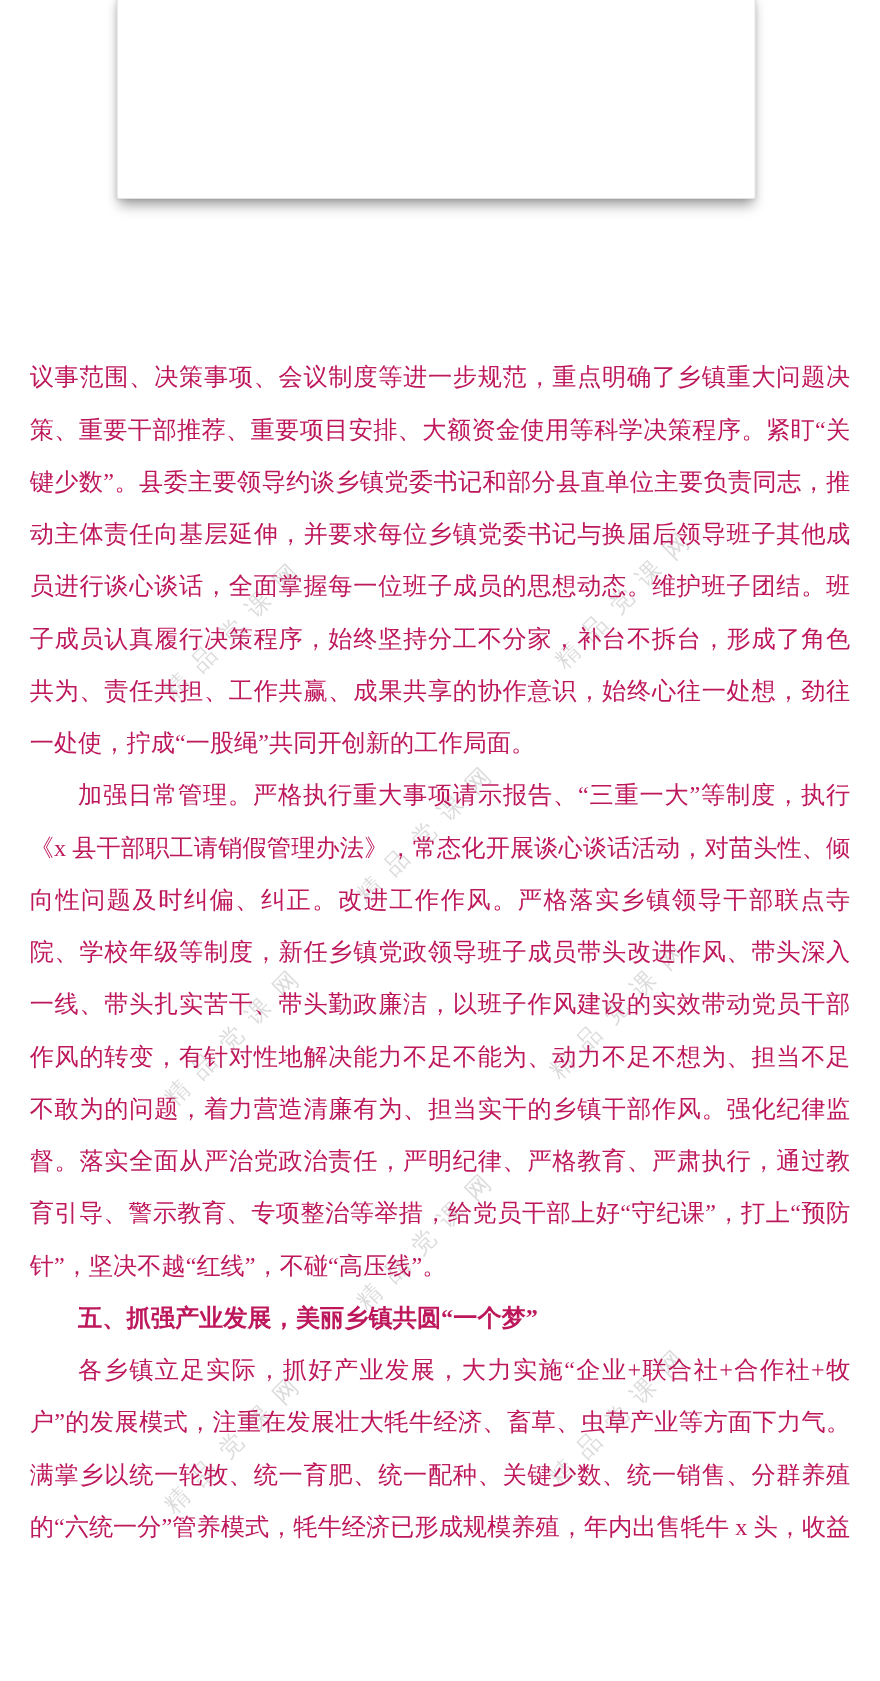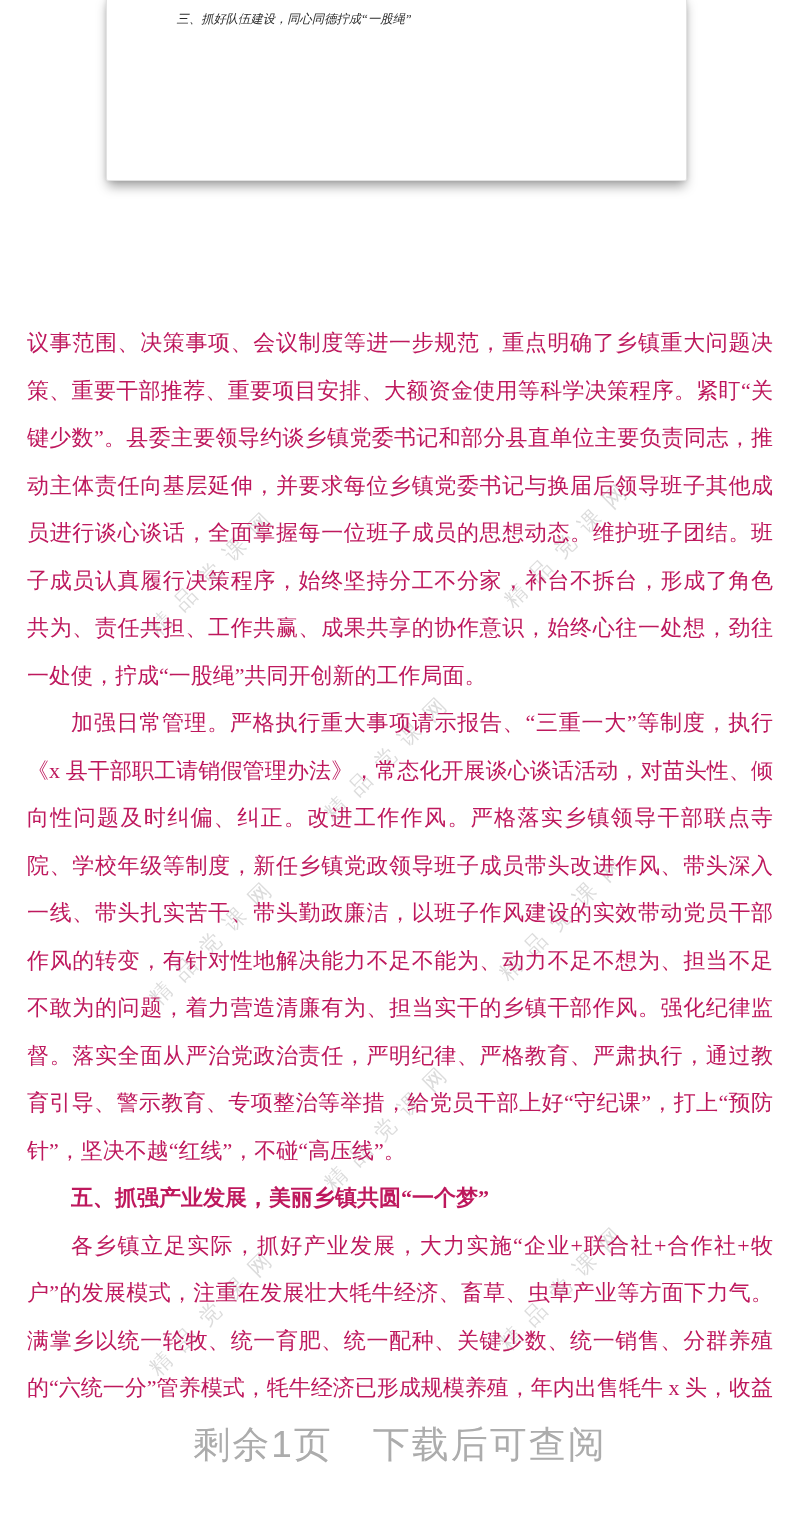--- a/index.html
+++ b/index.html
@@ -89,27 +89,23 @@
     <span class="wm" style="left:570px; top:542px;">精品党课网</span>
     <span class="wm" style="left:390px; top:755px;">精品党课网</span>
     <span class="wm" style="left:215px; top:940px;">精品党课网</span>
     <span class="wm" style="left:565px; top:915px;">精品党课网</span>
     <span class="wm" style="left:390px; top:1125px;">精品党课网</span>
     <span class="wm" style="left:215px; top:1310px;">精品党课网</span>
     <span class="wm" style="left:565px; top:1285px;">精品党课网</span>
   </div>
 
   <div class="preview-card">
-    <p>三、抓好队伍建设，同心同德拧成“一股绳”</p>
   </div>
 
   <div class="doc-body">
     <p class="cont">议事范围、决策事项、会议制度等进一步规范，重点明确了乡镇重大问题决策、重要干部推荐、重要项目安排、大额资金使用等科学决策程序。紧盯“关键少数”。县委主要领导约谈乡镇党委书记和部分县直单位主要负责同志，推动主体责任向基层延伸，并要求每位乡镇党委书记与换届后领导班子其他成员进行谈心谈话，全面掌握每一位班子成员的思想动态。维护班子团结。班子成员认真履行决策程序，始终坚持分工不分家，补台不拆台，形成了角色共为、责任共担、工作共赢、成果共享的协作意识，始终心往一处想，劲往一处使，拧成“一股绳”共同开创新的工作局面。</p>
     <p class="indent">加强日常管理。严格执行重大事项请示报告、“三重一大”等制度，执行《x 县干部职工请销假管理办法》，常态化开展谈心谈话活动，对苗头性、倾向性问题及时纠偏、纠正。改进工作作风。严格落实乡镇领导干部联点寺院、学校年级等制度，新任乡镇党政领导班子成员带头改进作风、带头深入一线、带头扎实苦干、带头勤政廉洁，以班子作风建设的实效带动党员干部作风的转变，有针对性地解决能力不足不能为、动力不足不想为、担当不足不敢为的问题，着力营造清廉有为、担当实干的乡镇干部作风。强化纪律监督。落实全面从严治党政治责任，严明纪律、严格教育、严肃执行，通过教育引导、警示教育、专项整治等举措，给党员干部上好“守纪课”，打上“预防针”，坚决不越“红线”，不碰“高压线”。</p>
     <p class="heading">五、抓强产业发展，美丽乡镇共圆“一个梦”</p>
     <p class="indent">各乡镇立足实际，抓好产业发展，大力实施“企业+联合社+合作社+牧户”的发展模式，注重在发展壮大牦牛经济、畜草、虫草产业等方面下力气。满掌乡以统一轮牧、统一育肥、统一配种、关键少数、统一销售、分群养殖的“六统一分”管养模式，牦牛经济已形成规模养殖，年内出售牦牛 x 头，收益 x 万；年内实施饲草种植 x 亩，纯收益达 x 万元以上。德昂乡创新发展思路、生产方式，通过实行小作坊，发展沙棘产业。窝赛乡立足区位优势，大力发展畜草产</p>
   </div>
 
-  <div class="footer">
-    <span>剩余1页</span><span class="hint">下载后可查阅</span>
-  </div>
 
 </div>
 
 </body></html>

